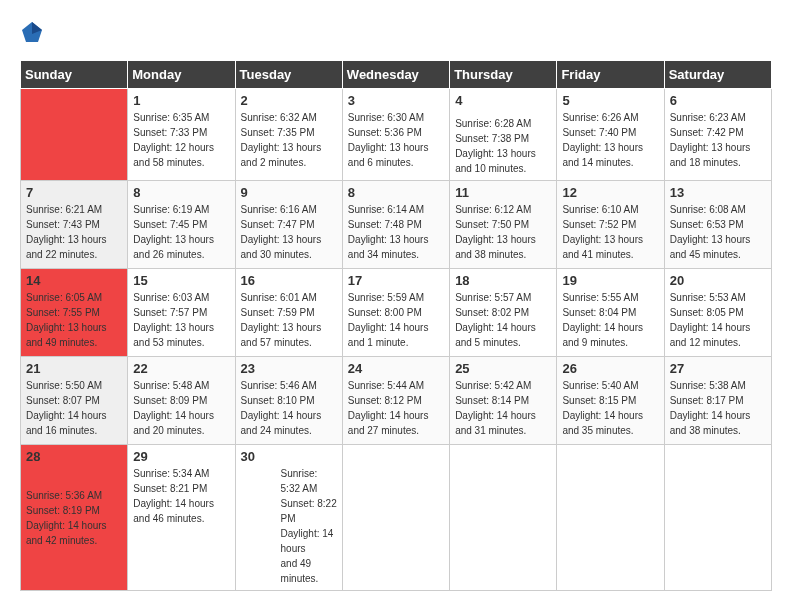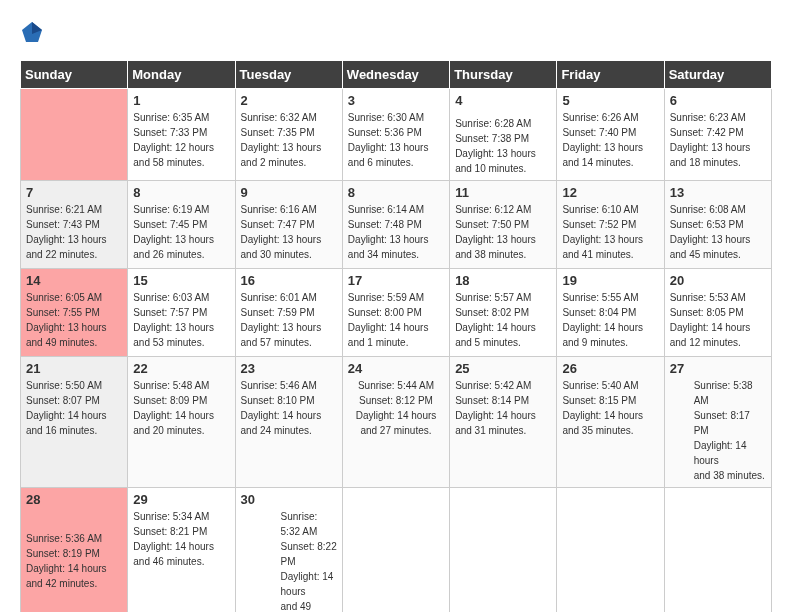--- a/index.html
+++ b/index.html
@@ -68,21 +68,21 @@
     }
     tbody tr td {
       border: 1px solid #ccc;
       vertical-align: top;
       padding: 4px 5px;
       font-size: 10.5px;
       color: #333;
       height: 88px;
     }
     tbody tr td:first-child {
-      background-color: #fca5a5;
+      background-color: #ef4444;
     }
     .day-number {
       font-size: 13px;
       font-weight: bold;
       margin-bottom: 2px;
     }
     .day-info {
       font-size: 10px;
       line-height: 1.5;
       color: #333;
@@ -291,42 +291,42 @@
         </td>
         <td>
           <div class="day-number">23</div>
           <div class="day-info" style="white-space: pre-line;">Sunrise: 5:46 AM
 Sunset: 8:10 PM
 Daylight: 14 hours
 and 24 minutes.</div>
         </td>
         <td>
           <div class="day-number">24</div>
-          <div class="day-info" style="white-space: pre-line; text-align: center;">Sunrise: 5:44 AM
+          <div class="day-info" style="white-space: pre-line;">Sunrise: 5:44 AM
 Sunset: 8:12 PM
 Daylight: 14 hours
 and 27 minutes.</div>
         </td>
         <td>
           <div class="day-number">25</div>
           <div class="day-info" style="white-space: pre-line;">Sunrise: 5:42 AM
 Sunset: 8:14 PM
 Daylight: 14 hours
 and 31 minutes.</div>
         </td>
         <td>
           <div class="day-number">26</div>
           <div class="day-info" style="white-space: pre-line;">Sunrise: 5:40 AM
 Sunset: 8:15 PM
 Daylight: 14 hours
 and 35 minutes.</div>
         </td>
         <td>
           <div class="day-number">27</div>
-          <div class="day-info" style="white-space: pre-line; margin-left: 24px;">Sunrise: 5:38 AM
+          <div class="day-info" style="white-space: pre-line;">Sunrise: 5:38 AM
 Sunset: 8:17 PM
 Daylight: 14 hours
 and 38 minutes.</div>
         </td>
       </tr>
       <tr>
         <td>
           <div class="day-number">28</div>
           <div class="day-info" style="white-space: pre-line; margin-top: 24px;">Sunrise: 5:36 AM
 Sunset: 8:19 PM

